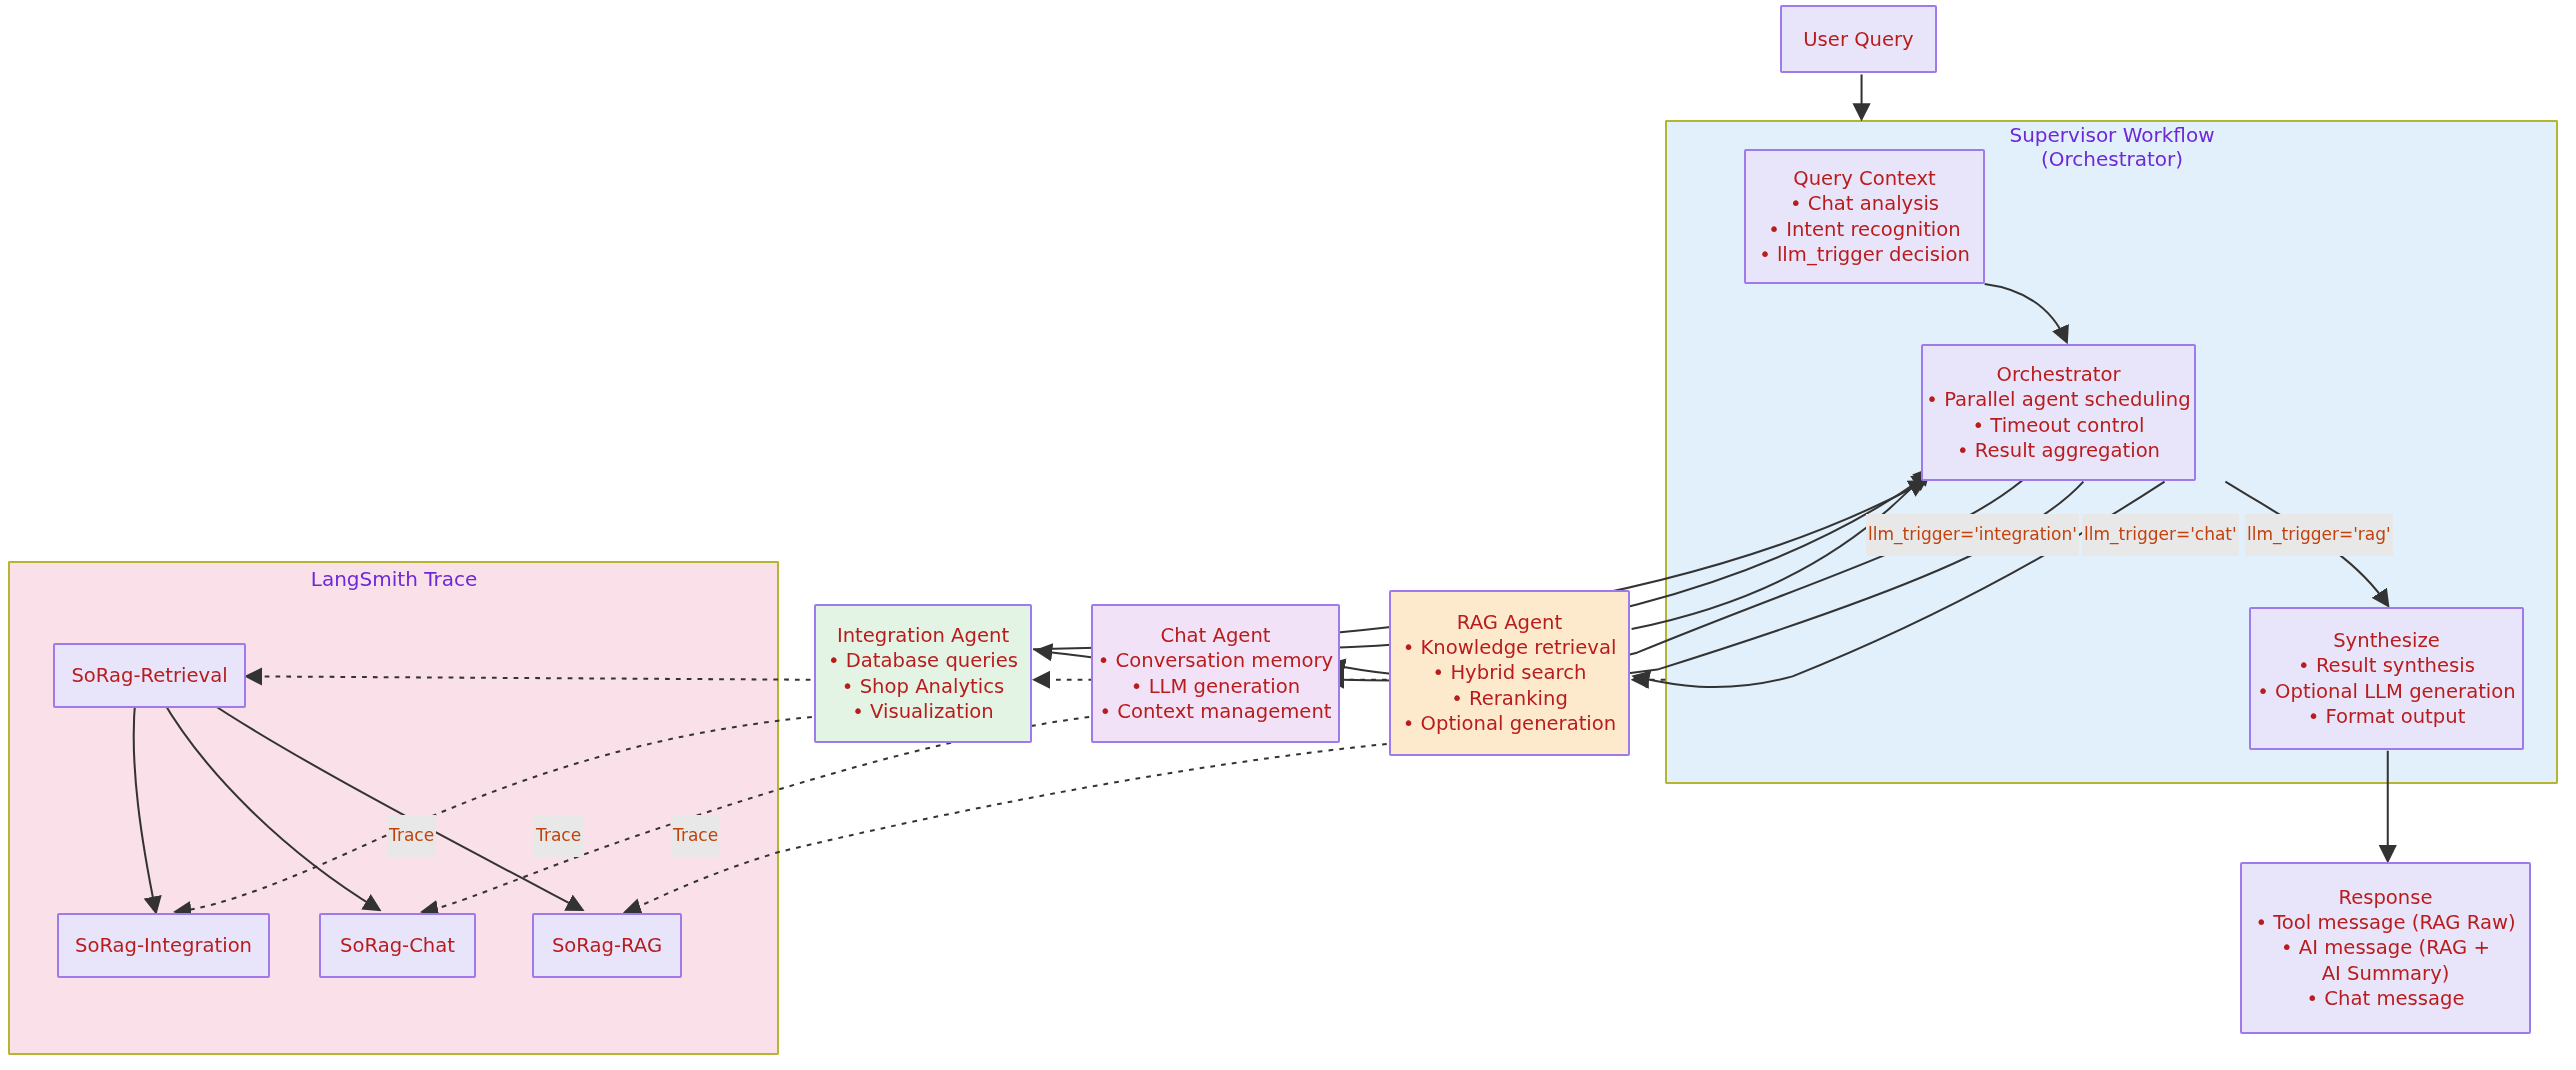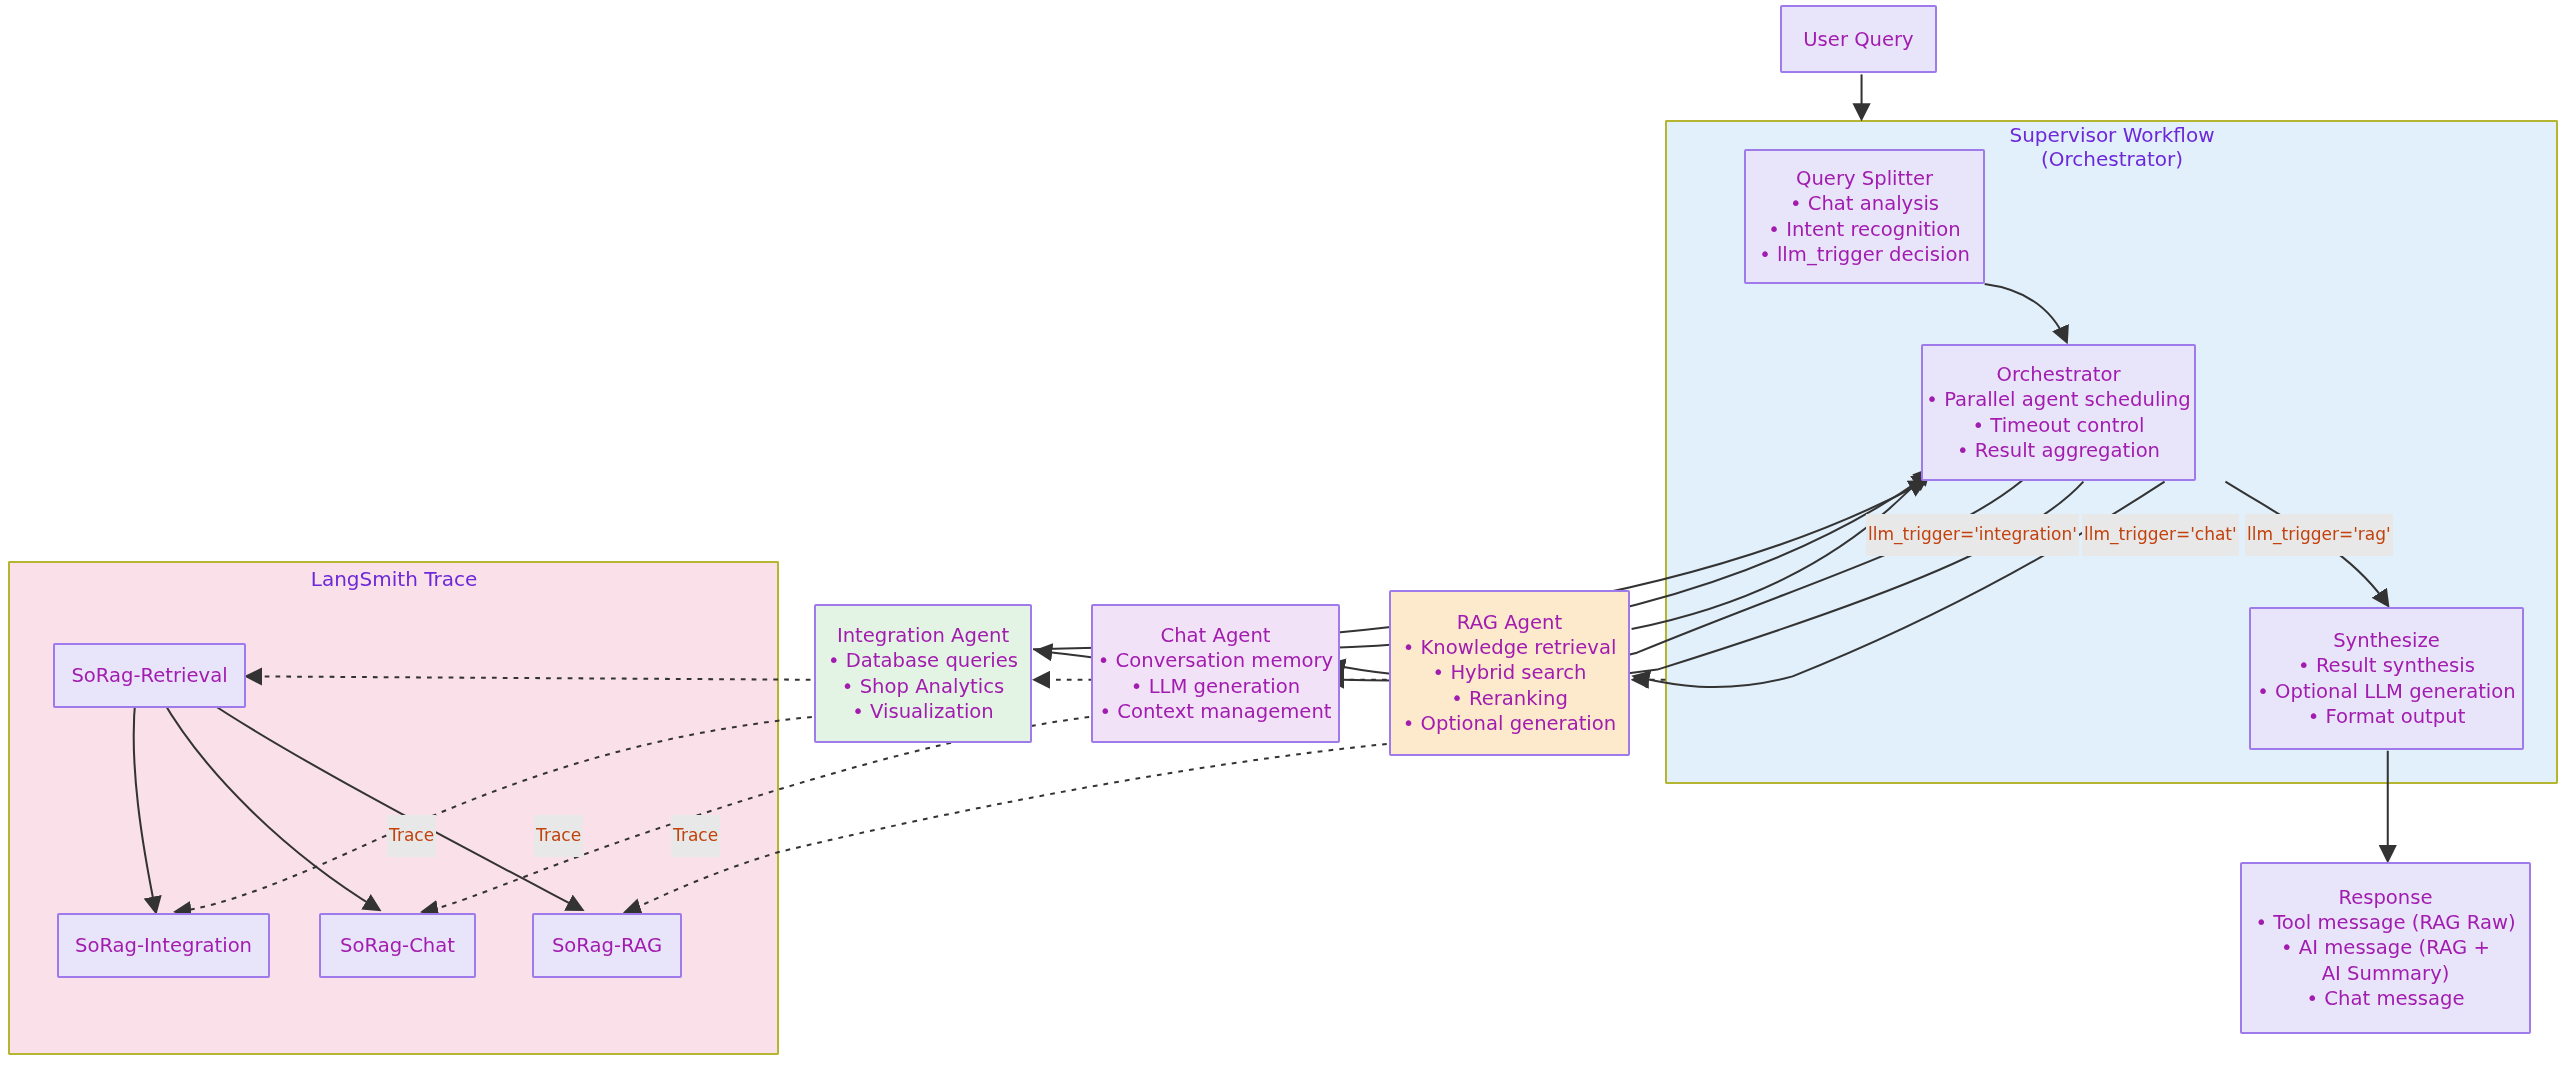--- a/index.html
+++ b/index.html
@@ -44,21 +44,21 @@
     box-sizing: border-box;
     border: 2px solid #9f7aea;
     border-radius: 2px;
     display: flex;
     flex-direction: column;
     align-items: center;
     justify-content: center;
     text-align: center;
     font-size: 19.6px;
     line-height: 1.28;
-    color: #a21caf;
+    color: #b91c1c;
     padding: 5.4px 6.8px;
   }
   .node .title { white-space: nowrap; }
   .node .bullet { white-space: nowrap; }
   .node .bullet.wrap { white-space: normal; }
   .fill-lavender { background: #e8e5fb; }
   .fill-green    { background: #e4f4e4; }
   .fill-violet   { background: #f2e2f7; }
   .fill-peach    { background: #fdeacd; }
   .fill-blue     { background: #e2f0fb; }
@@ -137,21 +137,21 @@
       <path d="M1610,1060 C1380,1090 1100,1180 900,1250 C760,1300 670,1340 625,1348" marker-end="url(#arrowd)"></path>
       <path d="M2050,1100 C1750,1130 1400,1200 1150,1260 C1020,1300 950,1340 925,1348" marker-end="url(#arrowd)"></path>
     </g>
   </svg>
 
   <div class="node fill-lavender" style="left:1780px; top:5.4px; width:157px; height:68px;">
     <div class="title">User Query</div>
   </div>
 
   <div class="node fill-lavender" style="left:1744px; top:149px; width:241px; height:135px;">
-    <div class="title">Query Splitter</div>
+    <div class="title">Query Context</div>
     <div class="bullet">• <span>Chat analysis</span></div>
     <div class="bullet">• <span>Intent recognition</span></div>
     <div class="bullet">• <span>llm_trigger decision</span></div>
   </div>
 
   <div class="node fill-lavender" style="left:1921px; top:344px; width:275px; height:137px;">
     <div class="title">Orchestrator</div>
     <div class="bullet">• <span>Parallel agent scheduling</span></div>
     <div class="bullet">• <span>Timeout control</span></div>
     <div class="bullet">• <span>Result aggregation</span></div>

